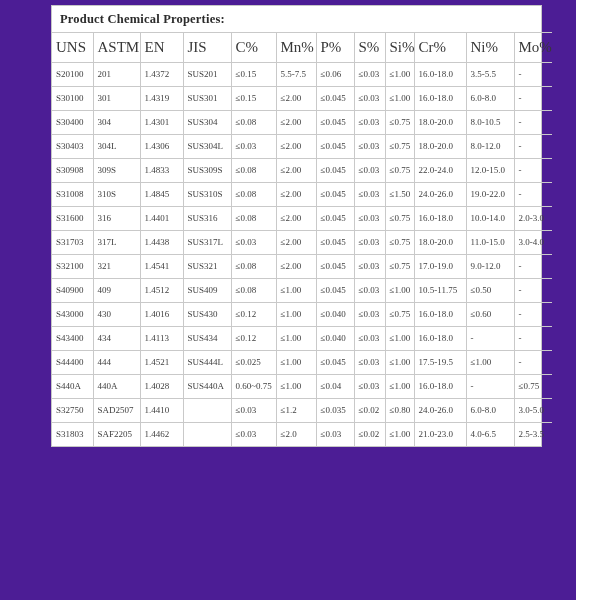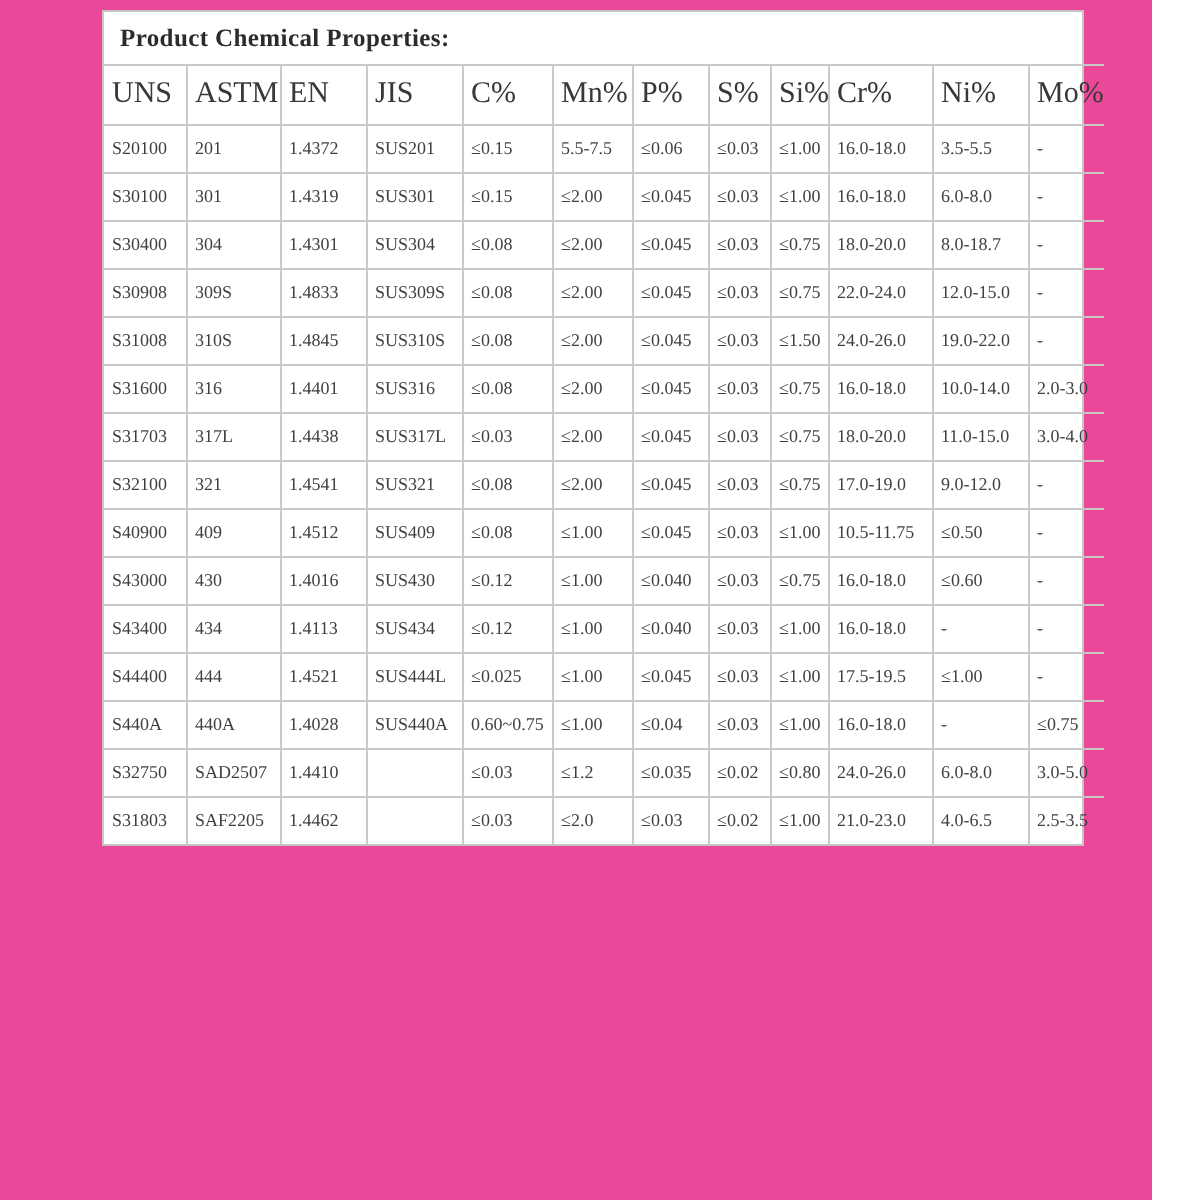--- a/index.html
+++ b/index.html
@@ -7,21 +7,21 @@
     padding: 0;
     width: 600px;
     height: 600px;
     background: #ffffff;
     font-family: "Liberation Serif", serif;
   }
   .page {
     position: relative;
     width: 576px;
     height: 600px;
-    background: #ec4899;
+    background: #4c1d95;
     overflow: hidden;
   }
   .table-card {
     position: absolute;
     left: 51px;
     top: 5px;
     width: 491px;
     border: 1px solid #c6c6c6;
     background: #ffffff;
     box-sizing: border-box;
@@ -130,21 +130,35 @@
             <td>S30400</td>
             <td>304</td>
             <td>1.4301</td>
             <td>SUS304</td>
             <td>≤0.08</td>
             <td>≤2.00</td>
             <td>≤0.045</td>
             <td>≤0.03</td>
             <td>≤0.75</td>
             <td>18.0-20.0</td>
-            <td>8.0-18.7</td>
+            <td>8.0-10.5</td>
+            <td>-</td>
+          </tr>
+          <tr>
+            <td>S30403</td>
+            <td>304L</td>
+            <td>1.4306</td>
+            <td>SUS304L</td>
+            <td>≤0.03</td>
+            <td>≤2.00</td>
+            <td>≤0.045</td>
+            <td>≤0.03</td>
+            <td>≤0.75</td>
+            <td>18.0-20.0</td>
+            <td>8.0-12.0</td>
             <td>-</td>
           </tr>
           <tr>
             <td>S30908</td>
             <td>309S</td>
             <td>1.4833</td>
             <td>SUS309S</td>
             <td>≤0.08</td>
             <td>≤2.00</td>
             <td>≤0.045</td>

